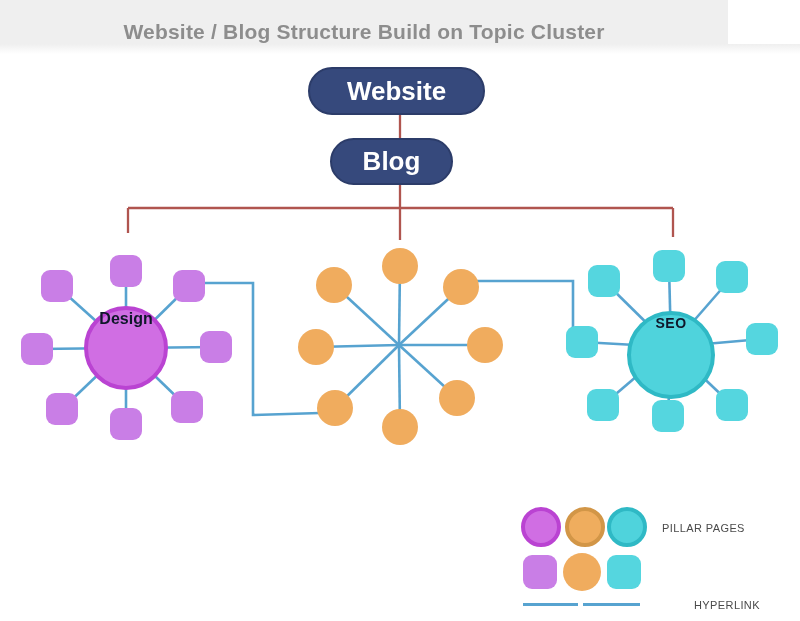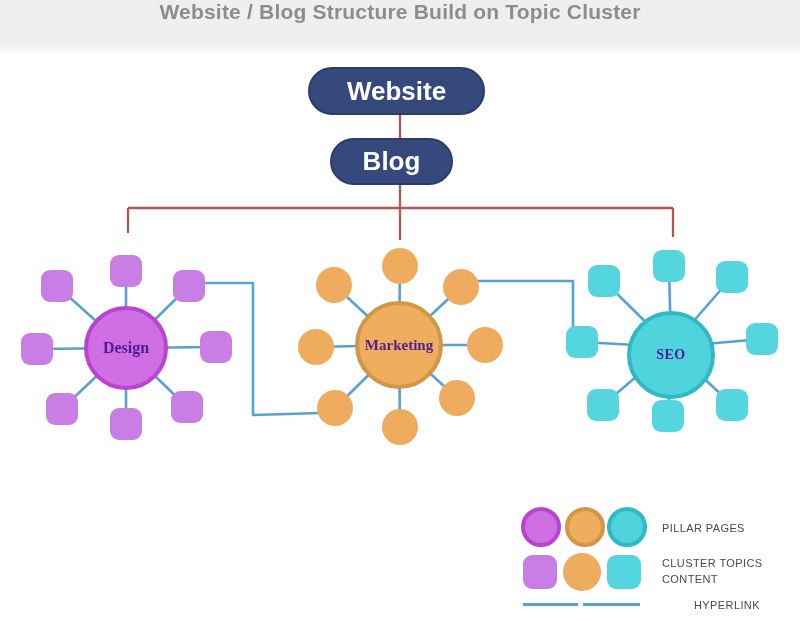--- a/index.html
+++ b/index.html
@@ -2,23 +2,23 @@
 <html style="--header-bg: #efefef; --title-text: #8d8d8d; --navy: #36497c; --navy-border: #2c3c69; --red-line: #b0554f; --blue-line: #57a3d0; --purple-fill: #d06ee3; --purple-border: #ba43d2; --purple-topic: #c97ee6; --orange-fill: #efad5e; --orange-border: #d29647; --orange-topic: #f0ac5e; --cyan-fill: #4fd3dc; --cyan-border: #2fb9c5; --cyan-topic: #55d6df; --legend-text: #4a4a4a;"><head>
 <meta charset="utf-8">
 <style>
   html,body{margin:0;padding:0;background:#fff;}
   .stage{
     position:relative;width:800px;height:621px;overflow:hidden;
     background:#fff;font-family:"Liberation Sans",sans-serif;
   }
   
   .header{
-    position:absolute;left:0;top:0;width:800px;height:44px;
+    position:absolute;left:0;top:0;width:728px;height:44px;
     background:var(--header-bg,#efefef);
-    display:flex;align-items:flex-start;justify-content:center;
+    display:flex;align-items:flex-end;justify-content:center;
   }
   .header-fade{
     position:absolute;left:0;top:44px;width:800px;height:10px;
     background:linear-gradient(var(--header-bg,#efefef),#ffffff);
   }
   .title{
     color:var(--title-text,#8d8d8d);font-size:21px;font-weight:bold;letter-spacing:.2px;
   }
   
   svg.lines{position:absolute;left:0;top:0;}
@@ -27,22 +27,22 @@
     position:absolute;background:var(--navy,#36497c);
     border:2px solid var(--navy-border,#2c3c69);
     display:flex;align-items:center;justify-content:center;
     color:#fff;font-weight:bold;box-sizing:border-box;
   }
   .pill.website{left:308px;top:67px;width:177px;height:48px;border-radius:25px;font-size:26px;}
   .pill.blog{left:330px;top:138px;width:123px;height:47px;border-radius:24px;font-size:26px;}
   
   .pillar{
     position:absolute;border-radius:50%;box-sizing:border-box;
-    display:flex;align-items:center;justify-content:center;
-    font-weight:bold;color:#4c1d95;font-family:Liberation Serif, serif;
+    display:flex;align-items:flex-start;justify-content:center;
+    font-weight:bold;color:#0f172a;
   }
   .pillar.design{
     left:84px;top:306px;width:84px;height:84px;
     background:var(--purple-fill,#d06ee3);border:4px solid var(--purple-border,#ba43d2);
     font-size:16px;
   }
   .pillar.marketing{
     left:355px;top:301px;width:88px;height:88px;
     background:var(--orange-fill,#efad5e);border:4px solid var(--orange-border,#d29647);
     font-size:15px;
@@ -156,23 +156,20 @@
   </div>
 
   <div class="sat c-orange" style="left:382px;top:248px"></div>
   <div class="sat c-orange" style="left:316px;top:267px"></div>
   <div class="sat c-orange" style="left:443px;top:269px"></div>
   <div class="sat c-orange" style="left:298px;top:329px"></div>
   <div class="sat c-orange" style="left:467px;top:327px"></div>
   <div class="sat c-orange" style="left:317px;top:390px"></div>
   <div class="sat c-orange" style="left:382px;top:409px"></div>
   <div class="sat c-orange" style="left:439px;top:380px"></div>
-  <div class="pillar marketing">
-    <span>Marketing</span>
-  </div>
 
   <div class="sat sq-cyan" style="left:653px;top:250px"></div>
   <div class="sat sq-cyan" style="left:588px;top:265px"></div>
   <div class="sat sq-cyan" style="left:716px;top:261px"></div>
   <div class="sat sq-cyan" style="left:566px;top:326px"></div>
   <div class="sat sq-cyan" style="left:746px;top:323px"></div>
   <div class="sat sq-cyan" style="left:587px;top:389px"></div>
   <div class="sat sq-cyan" style="left:652px;top:400px"></div>
   <div class="sat sq-cyan" style="left:716px;top:389px"></div>
   <div class="pillar seo">
@@ -180,22 +177,18 @@
   </div>
 
   <div class="legend-circle lc-purple"></div>
   <div class="legend-circle lc-orange"></div>
   <div class="legend-circle lc-cyan"></div>
   <div class="legend-label lbl-pillar">PILLAR PAGES</div>
 
   <div class="legend-sq ls-purple"></div>
   <div class="legend-c2"></div>
   <div class="legend-sq ls-cyan"></div>
-  <div class="legend-label lbl-topics">
-    <div>CLUSTER TOPICS</div>
-    <div>CONTENT</div>
-  </div>
 
   <div class="legend-line ll-1"></div>
   <div class="legend-line ll-2"></div>
   <div class="legend-label lbl-hyper">HYPERLINK</div>
 
 </div>
 
 </body></html>

